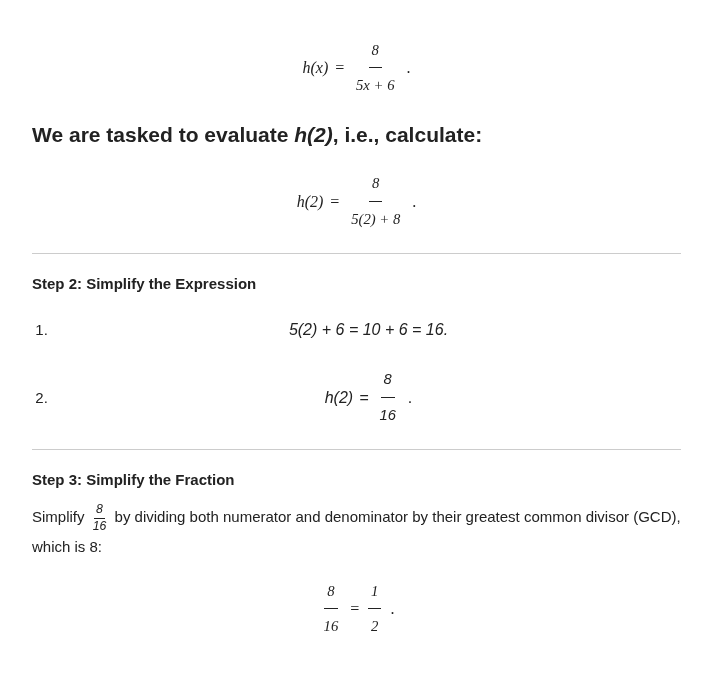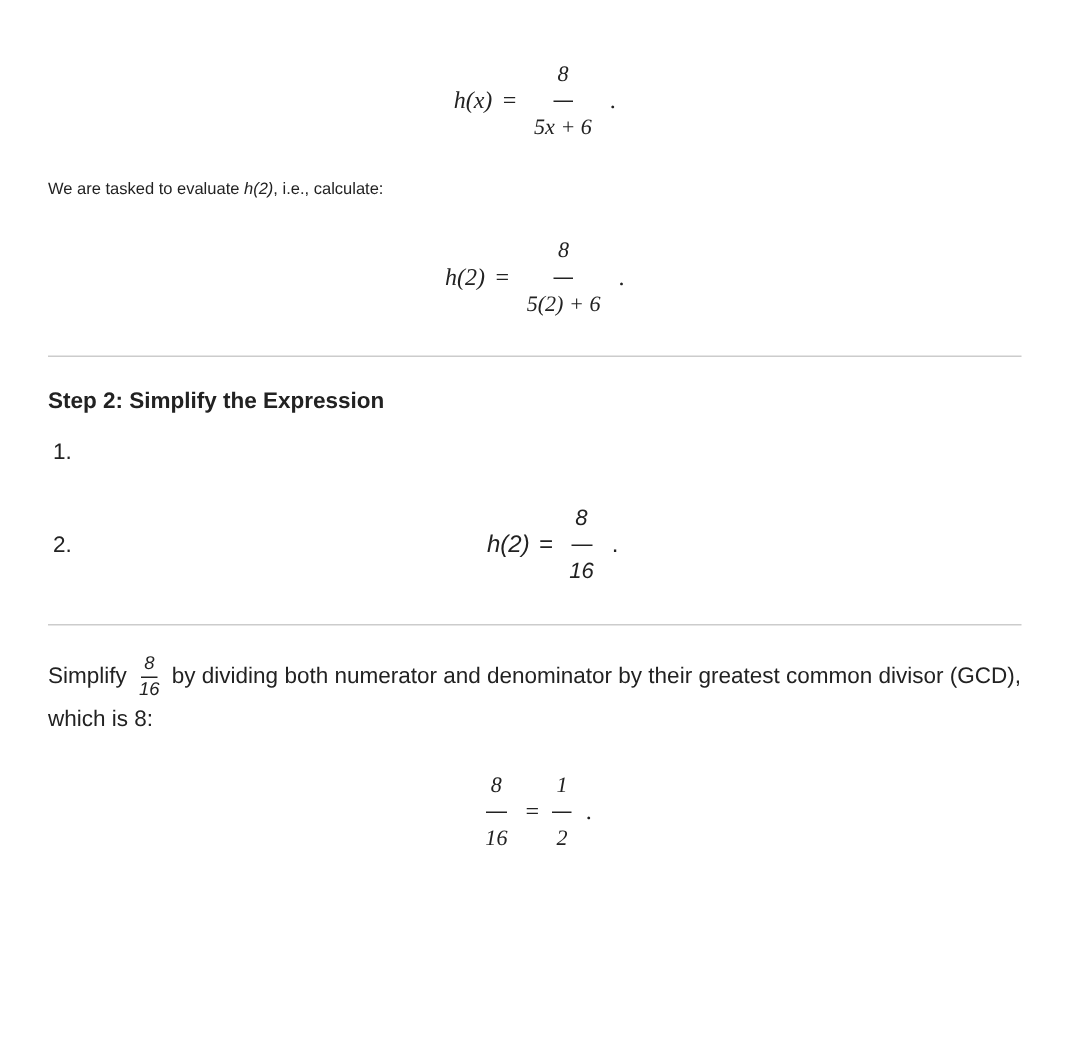--- a/index.html
+++ b/index.html
@@ -8,24 +8,25 @@
       font-size: 15px;
       color: #222;
       background: #fff;
       width: 713px;
       min-height: 693px;
       padding: 18px 32px 24px 32px;
       line-height: 1.6;
     }
 
     .intro-text {
-      font-size: 11px;
+      font-size: 21px;
       margin-bottom: 6px;
       font-family: Arial, sans-serif;
       font-style: normal;
+      font-weight: bold;
     }
 
     .intro-text .math-inline {
       font-style: italic;
     }
 
     hr {
       border: none;
       border-top: 1px solid #ccc;
       margin: 18px 0;
@@ -135,34 +136,39 @@
 <p class="intro-text">
   We are tasked to evaluate <span class="math-inline"><i>h</i>(2)</span>, i.e., calculate:
 </p>
 
 <div class="math-block">
   <div class="math-row">
     <span><i>h</i>(2)</span>
     <span>=</span>
     <span class="frac">
       <span class="num">8</span>
-      <span class="den">5(2) + 6</span>
+      <span class="den">5(2) + 8</span>
     </span>
     <span class="period">.</span>
   </div>
 </div>
 
 <hr>
 
 <div>
   <p class="step-heading">Step 2: Simplify the Expression</p>
 
   <ol>
     <li>
       
+      <div class="math-block">
+        <div class="math-row">
+          <span>5(2) + 6 = 10 + 6 = 16.</span>
+        </div>
+      </div>
     </li>
     <li>
       
       <div class="math-block">
         <div class="math-row">
           <span><i>h</i>(2)</span>
           <span>=</span>
           <span class="frac">
             <span class="num">8</span>
             <span class="den">16</span>
@@ -170,20 +176,21 @@
           <span class="period">.</span>
         </div>
       </div>
     </li>
   </ol>
 </div>
 
 <hr>
 
 <div>
+  <p class="step-heading">Step 3: Simplify the Fraction</p>
 
   <p class="step3-text">
     Simplify
     <span class="inline-frac">
       <span class="num">8</span>
       <span class="den">16</span>
     </span>
     by dividing both numerator and denominator by their greatest common divisor (GCD), which is 8:
   </p>
 

